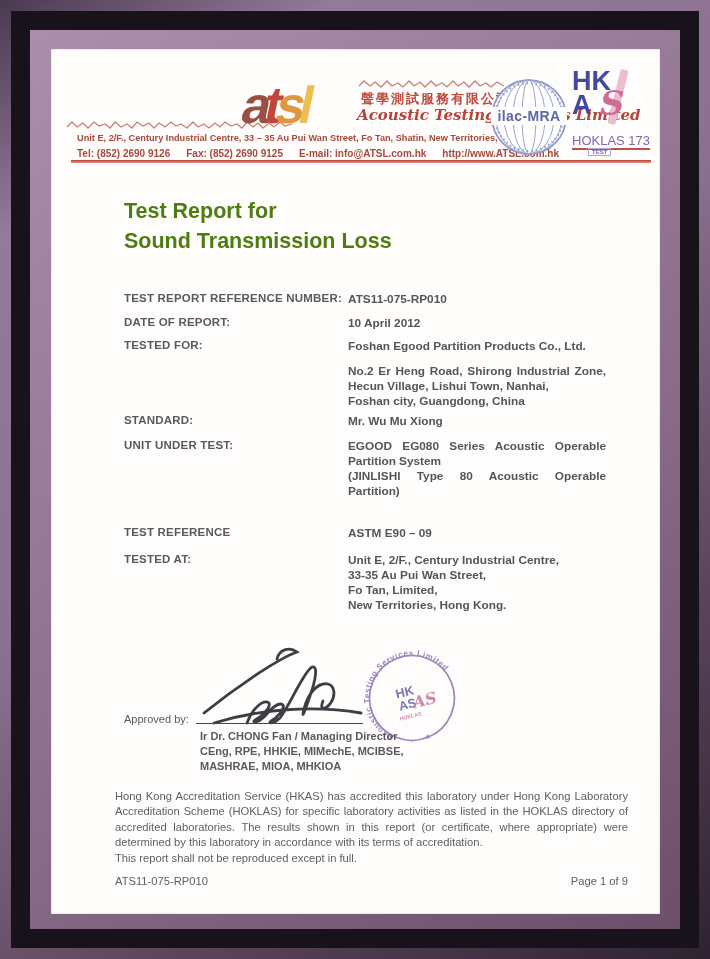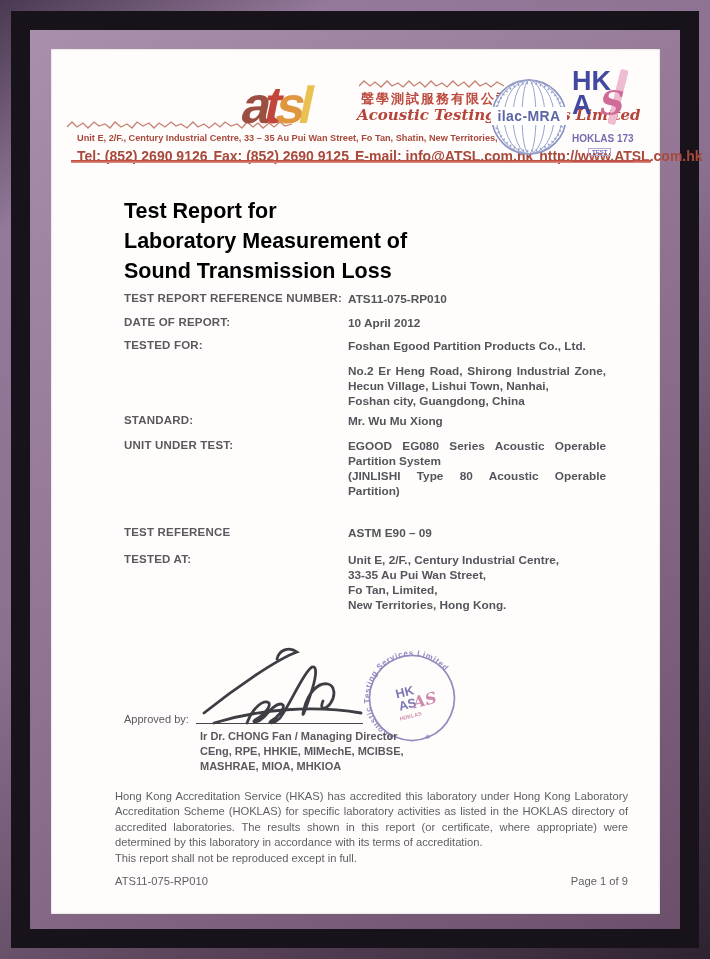--- a/index.html
+++ b/index.html
@@ -21,43 +21,43 @@
   .atsl-logo{position:absolute;left:193px;top:18px;height:64px;display:flex;align-items:flex-end;
     transform:skewX(-12deg);font-weight:bold;font-size:52px;line-height:52px;letter-spacing:-6px;}
   .atsl-logo span{display:block;}
   .l-a{color:#9a4f41;} .l-t{color:#c2453a;} .l-s{color:#e0953f;} .l-l{color:#eac052;}
   .company-cn{position:absolute;left:310px;top:41px;font-size:13px;font-weight:bold;
     color:#bc4a3e;letter-spacing:2px;white-space:nowrap;}
   .company-en{position:absolute;left:306px;top:57px;font-family:"DejaVu Serif",serif;
     font-style:italic;font-weight:bold;font-size:15px;color:#b5443a;white-space:nowrap;}
   .addr1{position:absolute;left:26px;top:84px;width:470px;font-size:9.2px;color:#a8493c;
     font-weight:bold;white-space:nowrap;}
-  .addr2{position:absolute;left:26px;top:99px;font-size:14px;color:#a8493c;font-weight:bold;
-    display:flex;gap:6px;white-space:nowrap;}
+  .addr2{position:absolute;left:26px;top:99px;font-size:10px;color:#a8493c;font-weight:bold;
+    display:flex;gap:16px;white-space:nowrap;}
   .hdr-rule{position:absolute;left:20px;top:111px;width:580px;height:3px;
     background:linear-gradient(#b94436,#e09184);}
   
   .ilac{position:absolute;left:437px;top:27px;}
   
   .hkas{position:absolute;left:521px;top:20px;width:72px;height:94px;}
   .hkas .brush{position:absolute;left:42px;top:0;width:8px;height:56px;background:#edbcd0;
     transform:rotate(14deg);border-radius:2px;}
   .hkas .row1{position:absolute;left:0;top:0;font-weight:900;font-size:27px;line-height:24px;
     color:#4348a0;letter-spacing:0px;}
   .hkas .row2{position:absolute;left:0;top:24px;font-weight:900;font-size:27px;line-height:24px;
     color:#4348a0;}
   .hkas .pinkS{position:absolute;left:28px;top:14px;font-family:"DejaVu Serif",serif;
     font-style:italic;font-weight:bold;font-size:34px;color:#d06a96;}
-  .hkas .hoklas{position:absolute;left:0;top:64px;font-size:10px;font-weight:bold;color:#7a6ab0;
-    border-bottom:2px solid #c0504d;padding-bottom:16px;white-space:nowrap;}
+  .hkas .hoklas{position:absolute;left:0;top:64px;font-size:13px;font-weight:normal;color:#7a6ab0;
+    border-bottom:2px solid #c0504d;padding-bottom:0;white-space:nowrap;}
   .hkas .test{position:absolute;left:16px;top:79px;font-size:6px;font-weight:bold;color:#7a6ab0;
     border:1px solid #b0a6d0;padding:0 3px;}
   
   .title{position:absolute;left:73px;top:147px;font-size:21.5px;font-weight:bold;
-    color:#000000;line-height:30px;}
+    color:#4d7c0f;line-height:30px;}
   .frow{position:absolute;left:73px;width:490px;}
   .lab{position:absolute;left:0;top:0;font-size:11.5px;font-weight:bold;color:#5b595e;
     letter-spacing:.2px;white-space:nowrap;}
   .val{position:absolute;left:224px;top:0;width:258px;font-size:11.8px;font-weight:bold;
     color:#55545a;line-height:15px;}
   .vline{display:block;}
   .spread{text-align:justify;text-align-last:justify;}
   
   .approved-by{position:absolute;left:73px;top:664px;font-size:11px;color:#5b595e;}
   .sig-line{position:absolute;left:145px;top:674px;width:167px;border-top:1.5px solid #47454c;}
@@ -127,21 +127,20 @@
       <div class="brush"></div>
       <div class="row1"><span>H</span><span>K</span></div>
       <div class="row2">A</div>
       <div class="pinkS">S</div>
       <div class="hoklas">HOKLAS 173</div>
       <div class="test">TEST</div>
     </div>
 
     <div class="title">
       <div>Test Report for</div>
-      <div>Laboratory Measurement of</div>
       <div>Sound Transmission Loss</div>
     </div>
 
     <div class="frow" style="top:243px;">
       <div class="lab">TEST REPORT REFERENCE NUMBER:</div>
       <div class="val">ATS11-075-RP010</div>
     </div>
     <div class="frow" style="top:267px;">
       <div class="lab">DATE OF REPORT:</div>
       <div class="val">10 April 2012</div>

